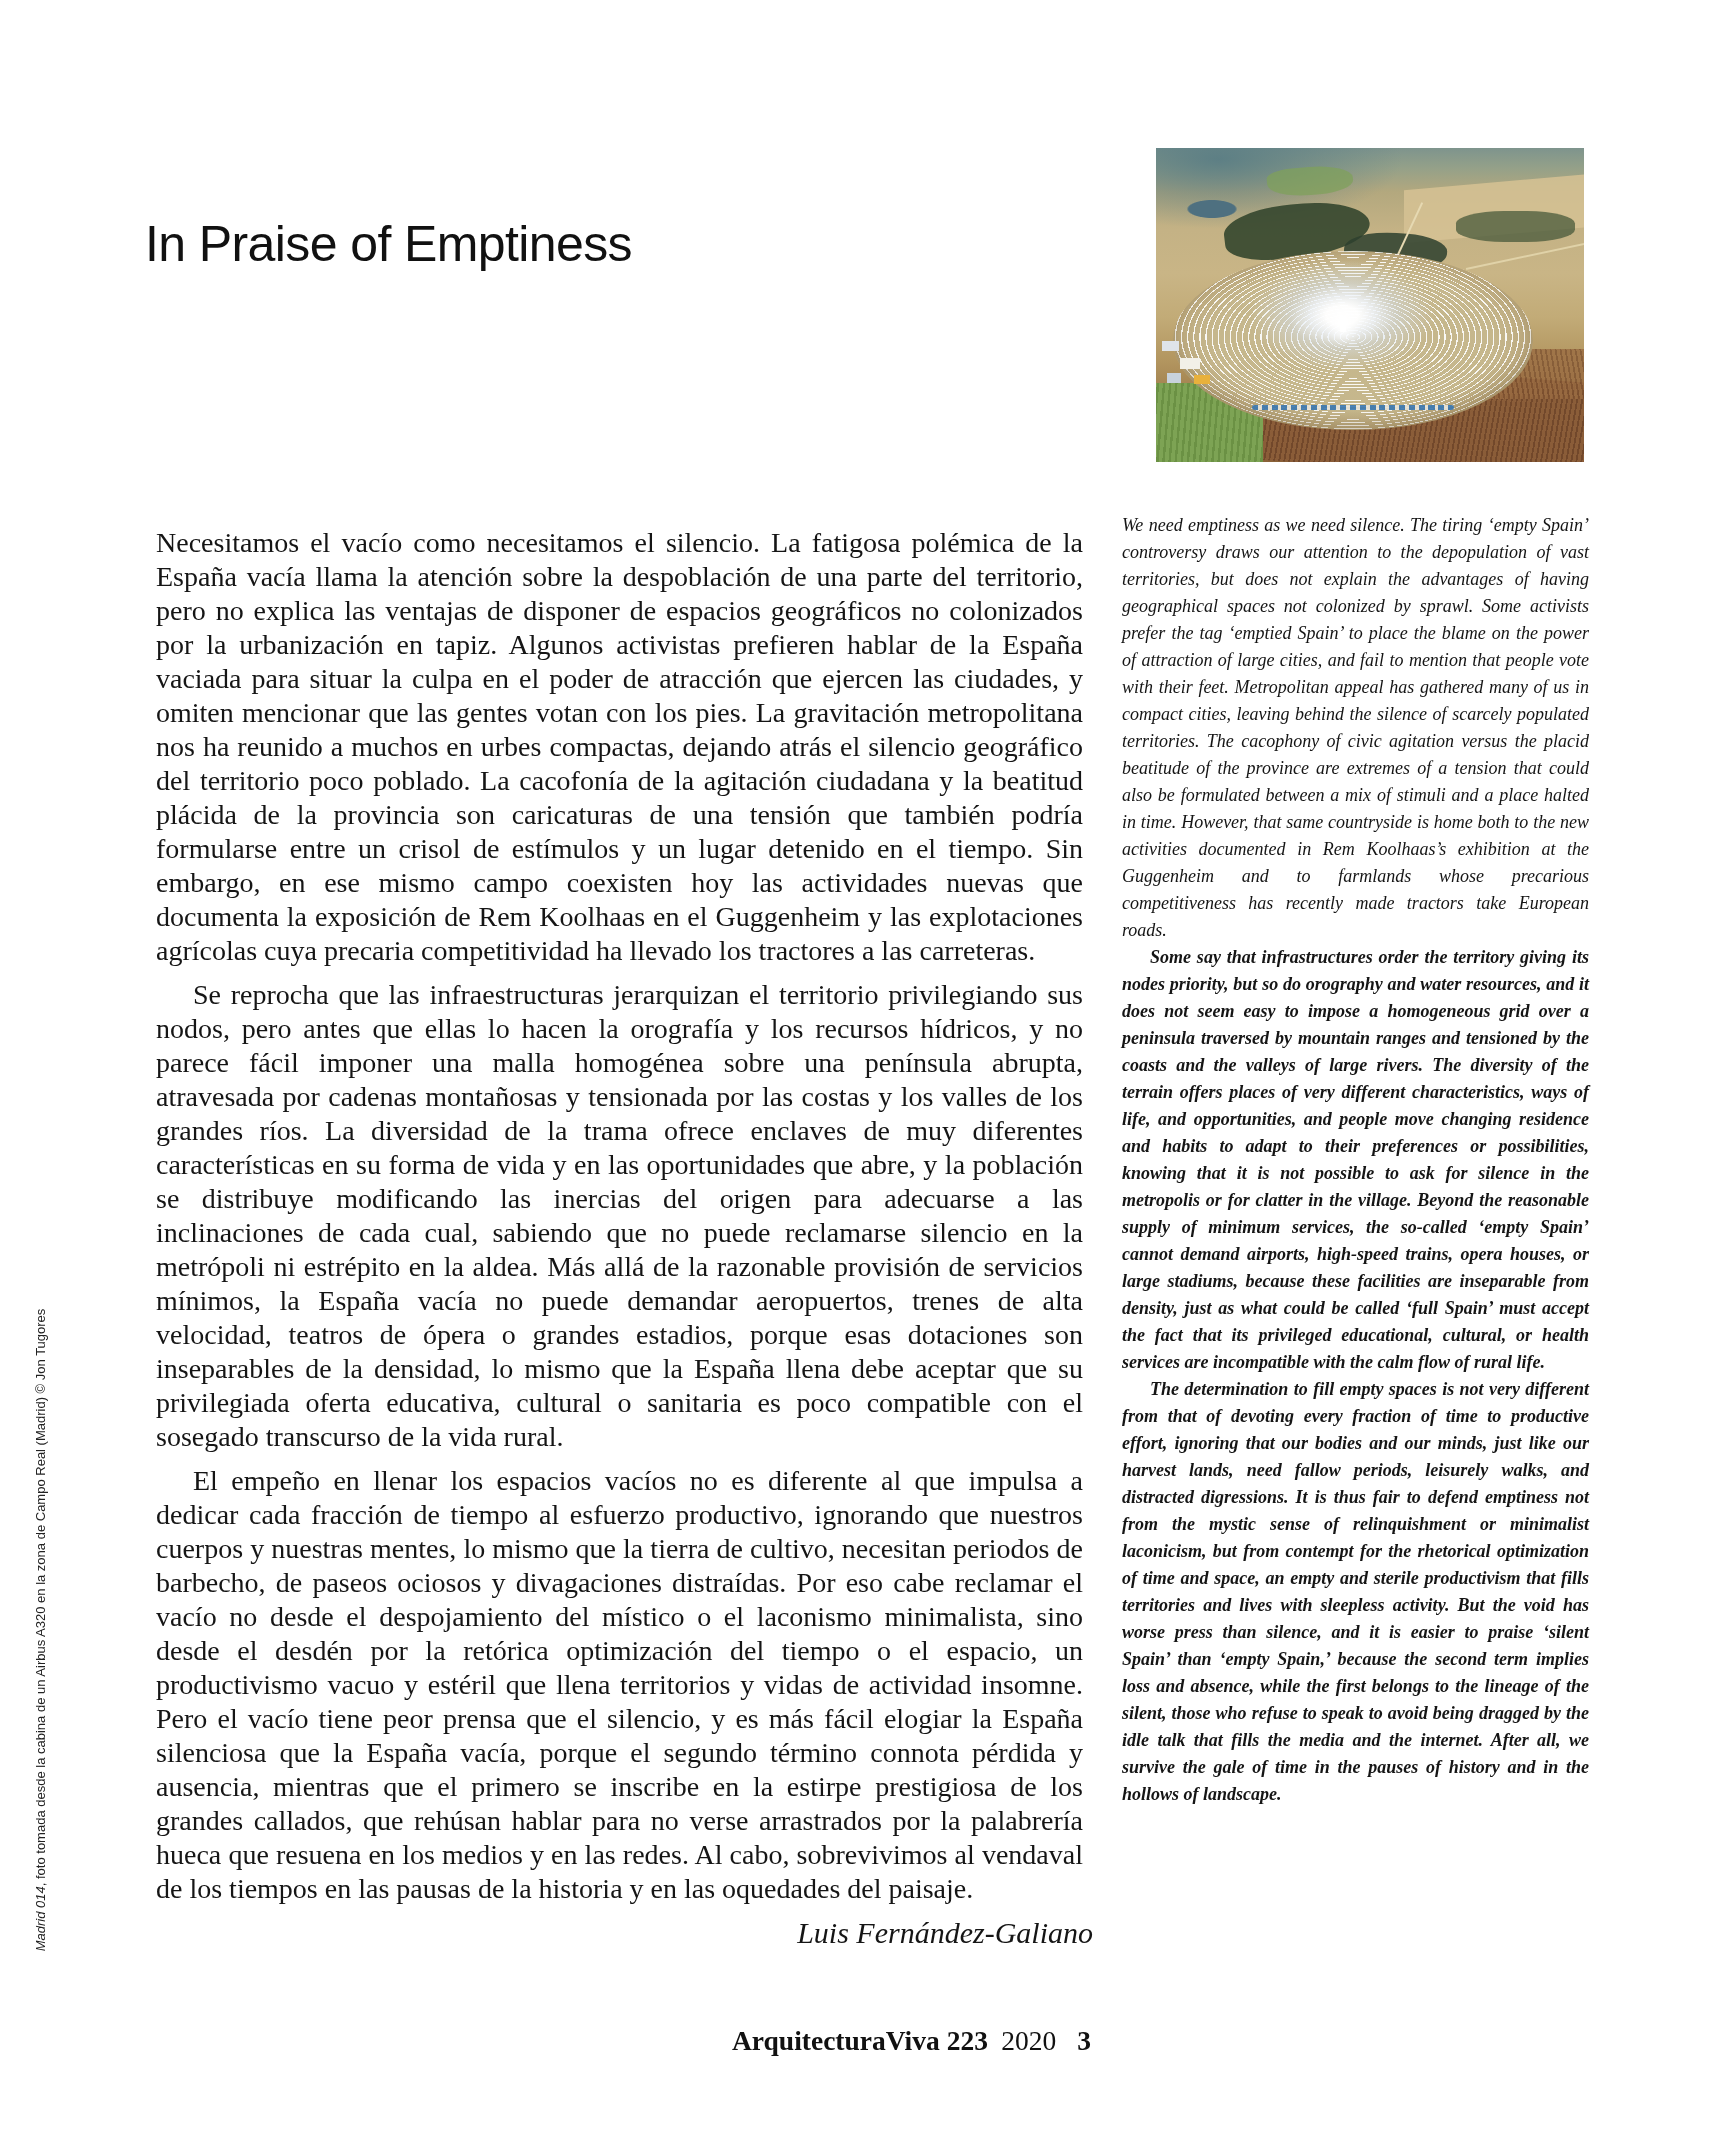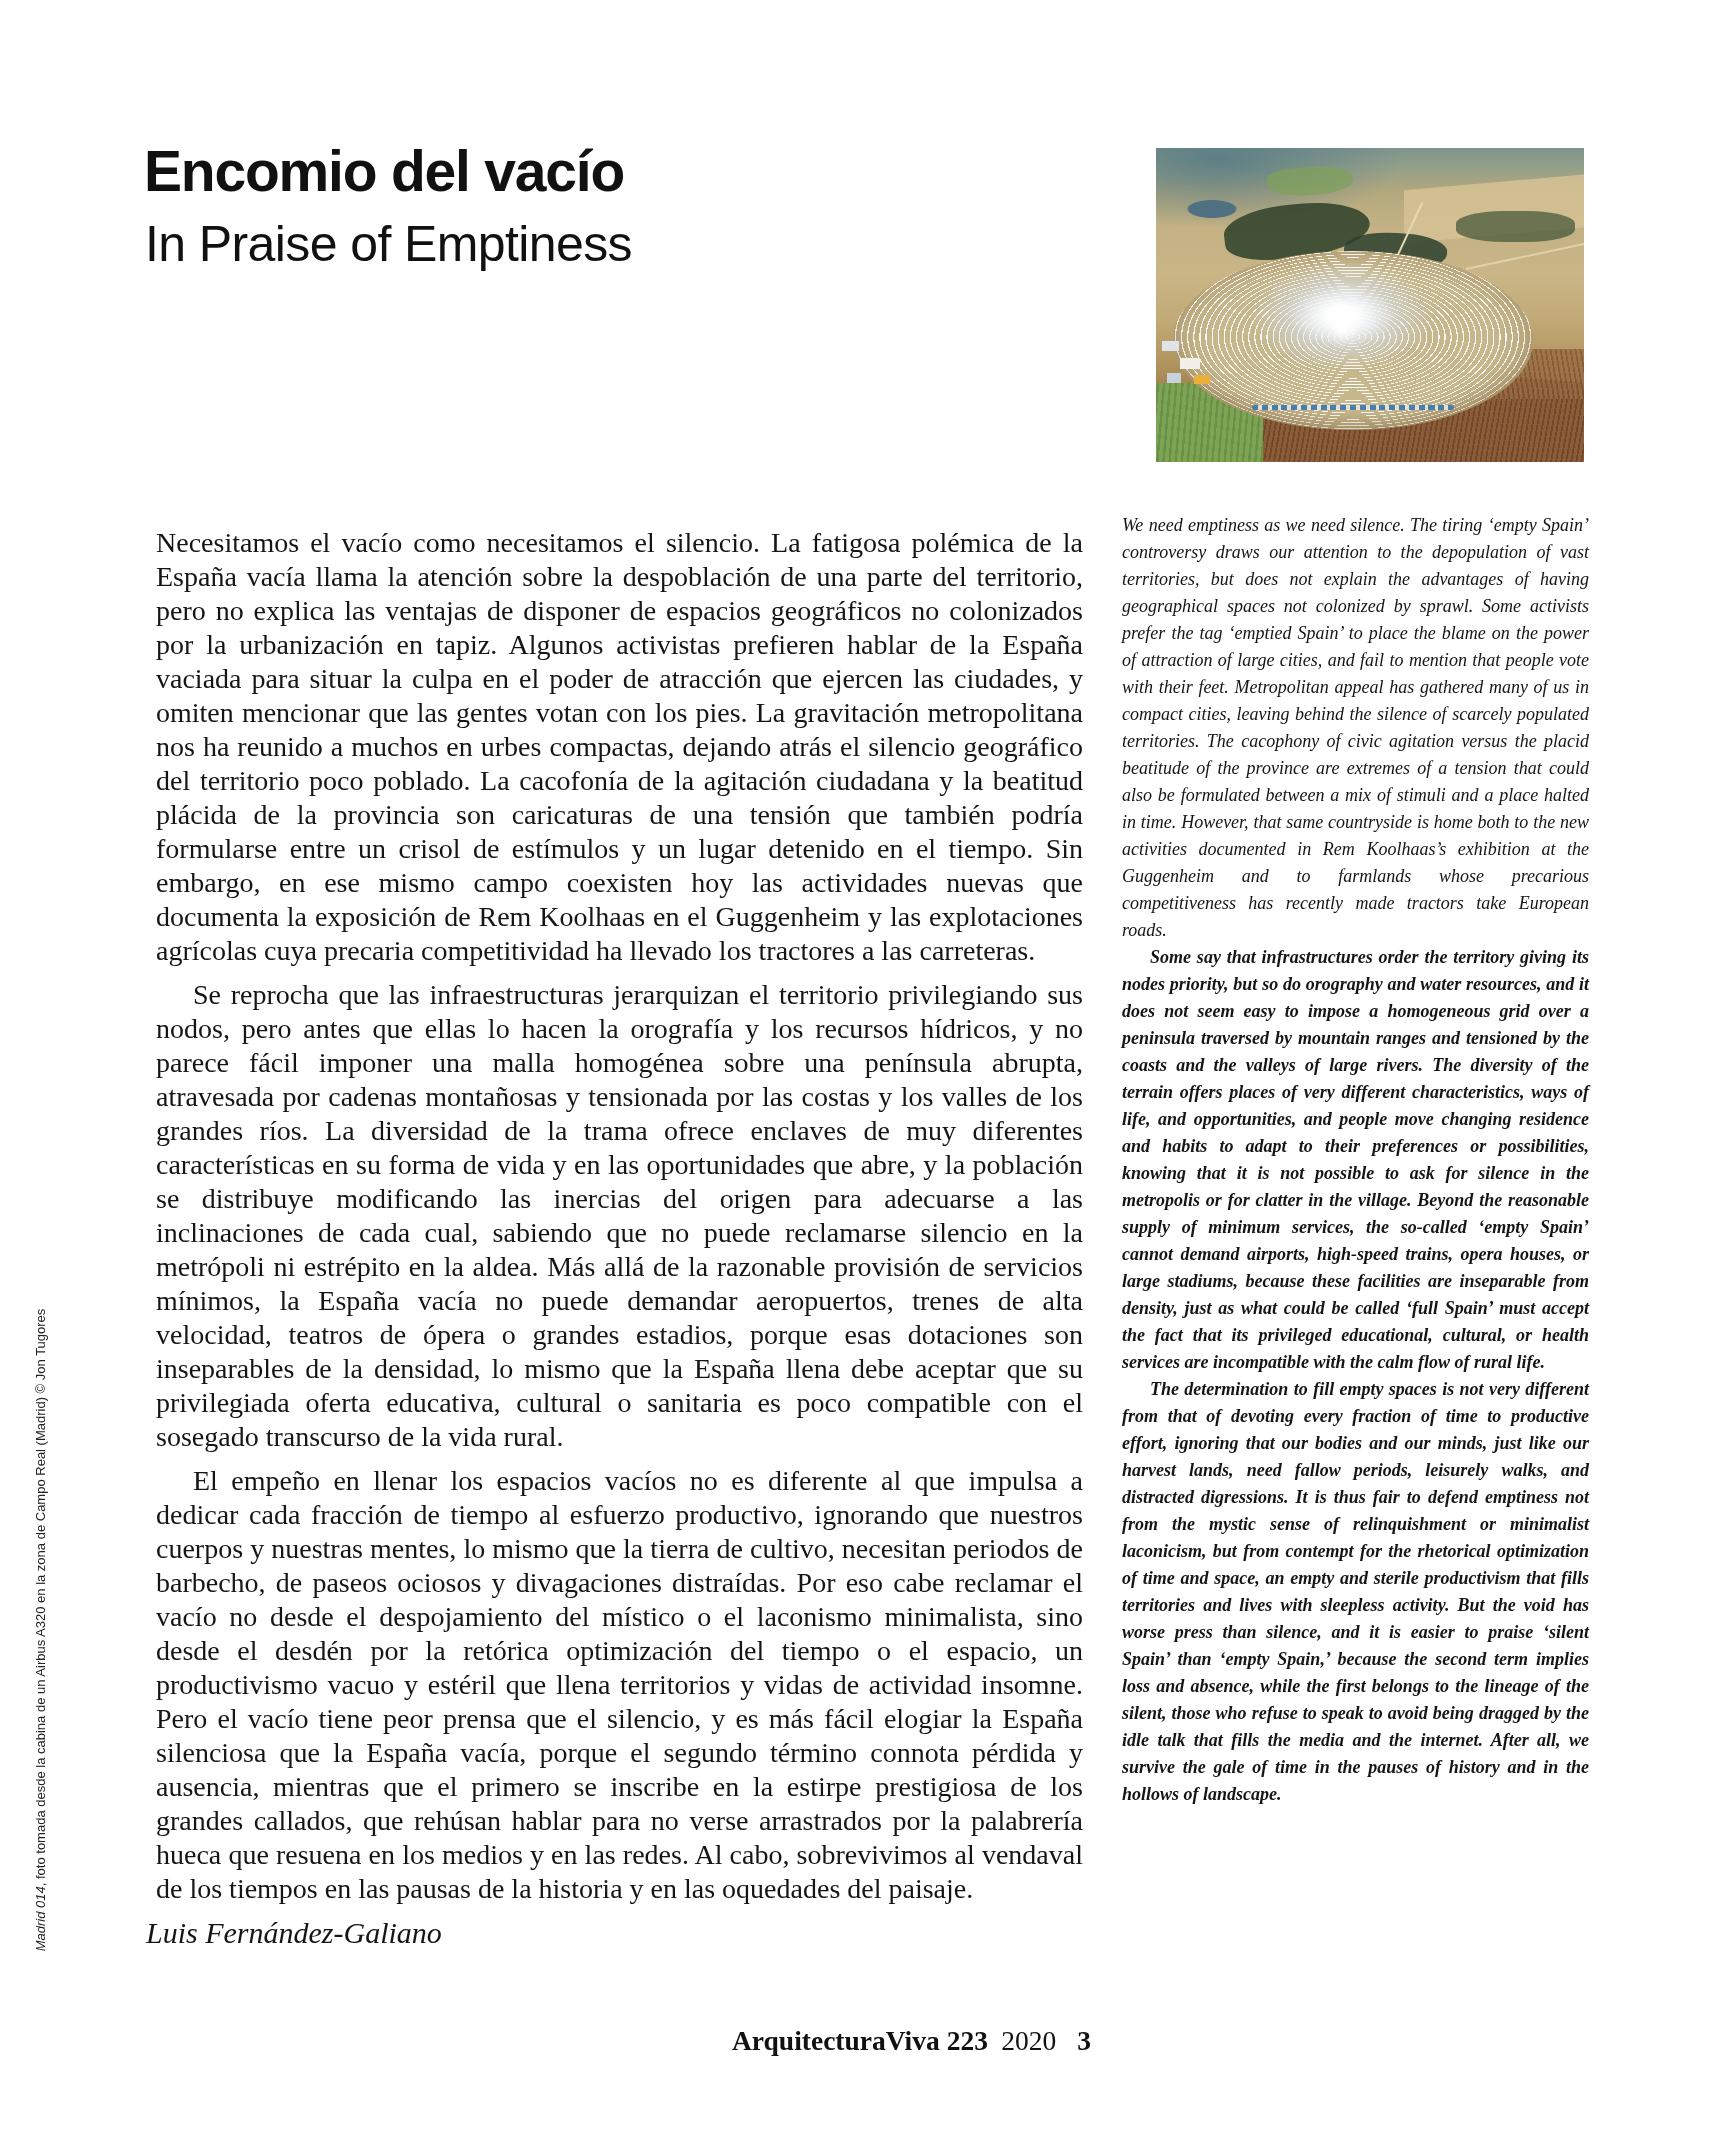--- a/index.html
+++ b/index.html
@@ -66,35 +66,34 @@
 
   
   .col-es{position:absolute;left:146px;top:516px;width:947px;
           font-size:28px;line-height:34px;text-align:justify;}
   .col-es p{margin:10px;}
   .col-en{position:absolute;left:1122px;top:512px;width:467px;
           font-size:18px;line-height:27px;text-align:justify;font-style:italic;}
   .col-en p{margin:0;}
   .ind{text-indent:37px;}
   .ind-en{text-indent:28px;font-weight:bold;}
-  .signature{margin-top:9.8px;text-align:left;font-style:italic;font-size:30px;}
+  .signature{margin-top:9.8px;text-align:right;font-style:italic;font-size:30px;}
 
   
   .footer{position:absolute;left:732px;right:143px;top:2025px;text-align:left;
           font-size:27.5px;color:#111;}
   .fbold{font-weight:700;}
   .fyear{margin-left:13.4px;}
   .fpage{margin-left:21px;}
 </style>
 </head>
 <body>
 
 <div class="page">
 
-  <h1 class="title">Encomio del vacío</h1>
   <h2 class="subtitle">In Praise of Emptiness</h2>
 
   <figure class="photo" aria-label="Aerial photograph of a circular concentrated solar power plant with concentric heliostat rings and a glowing central tower, surrounded by farmland">
     <div class="p-haze"></div>
     <div class="p-tan1"></div>
     <div class="p-water"></div>
     <div class="p-green1"></div>
     <div class="p-forest1"></div>
     <div class="p-forest2"></div>
     <div class="p-forest3"></div>

